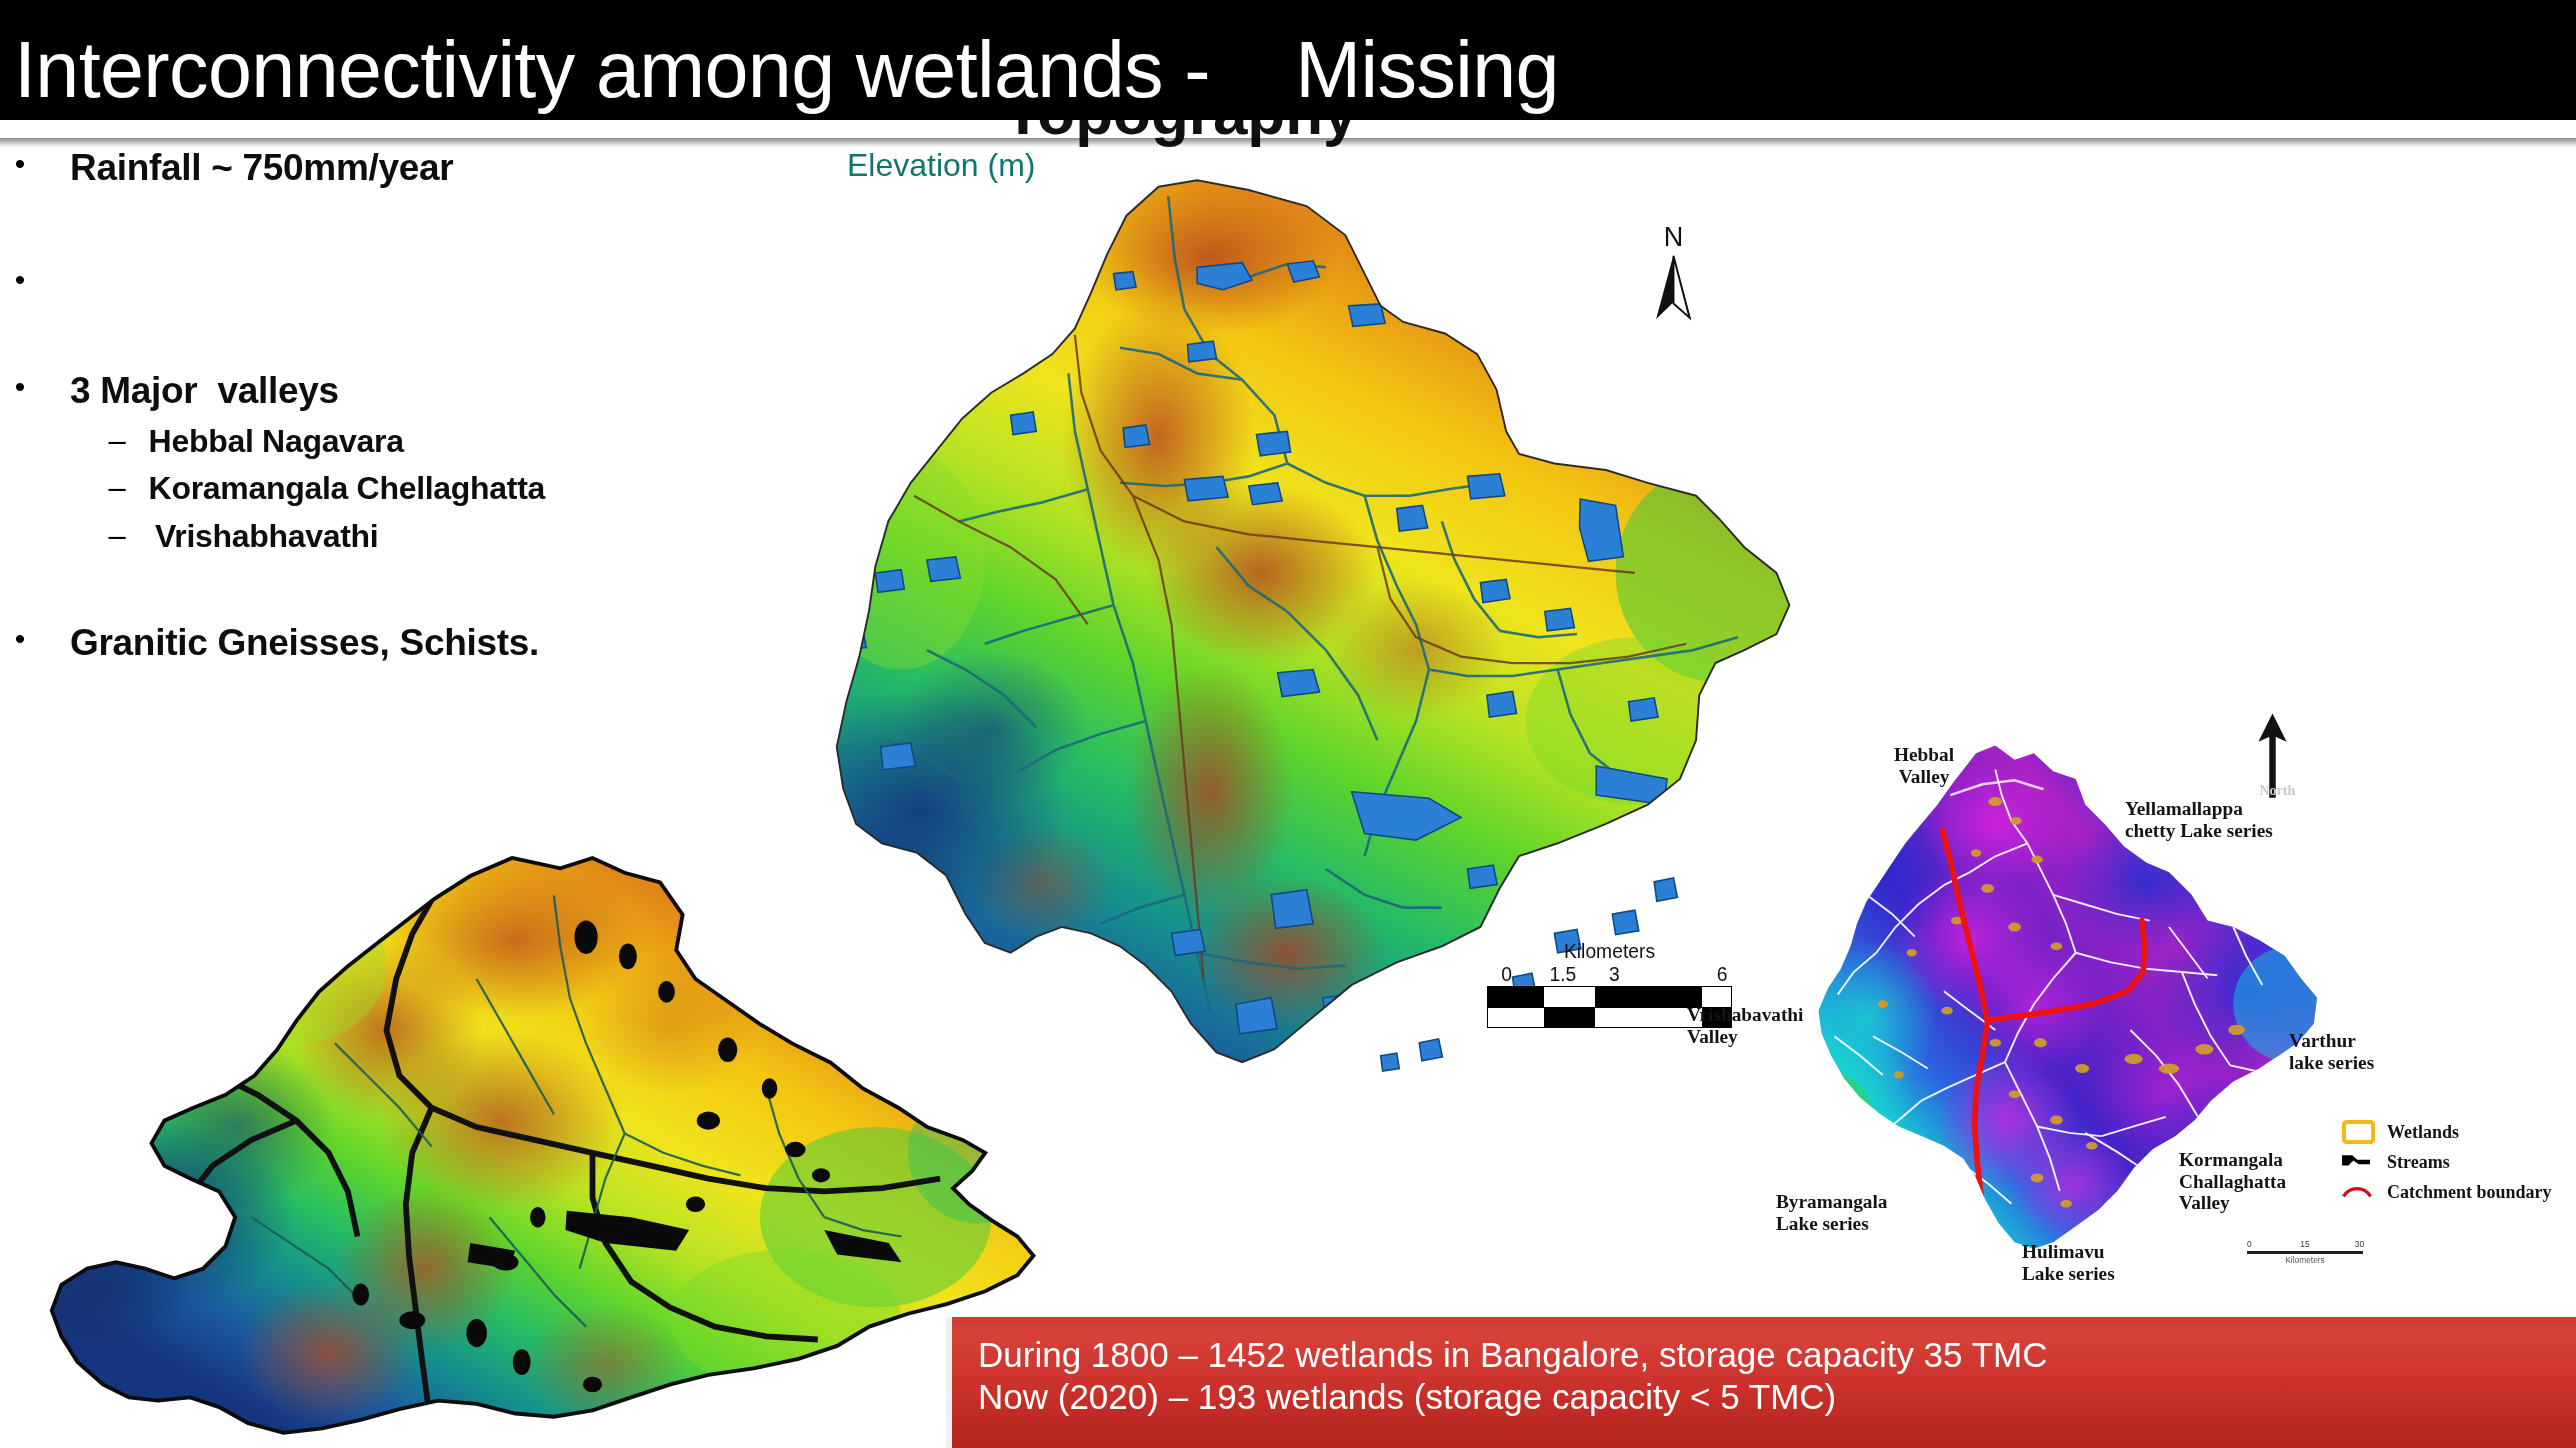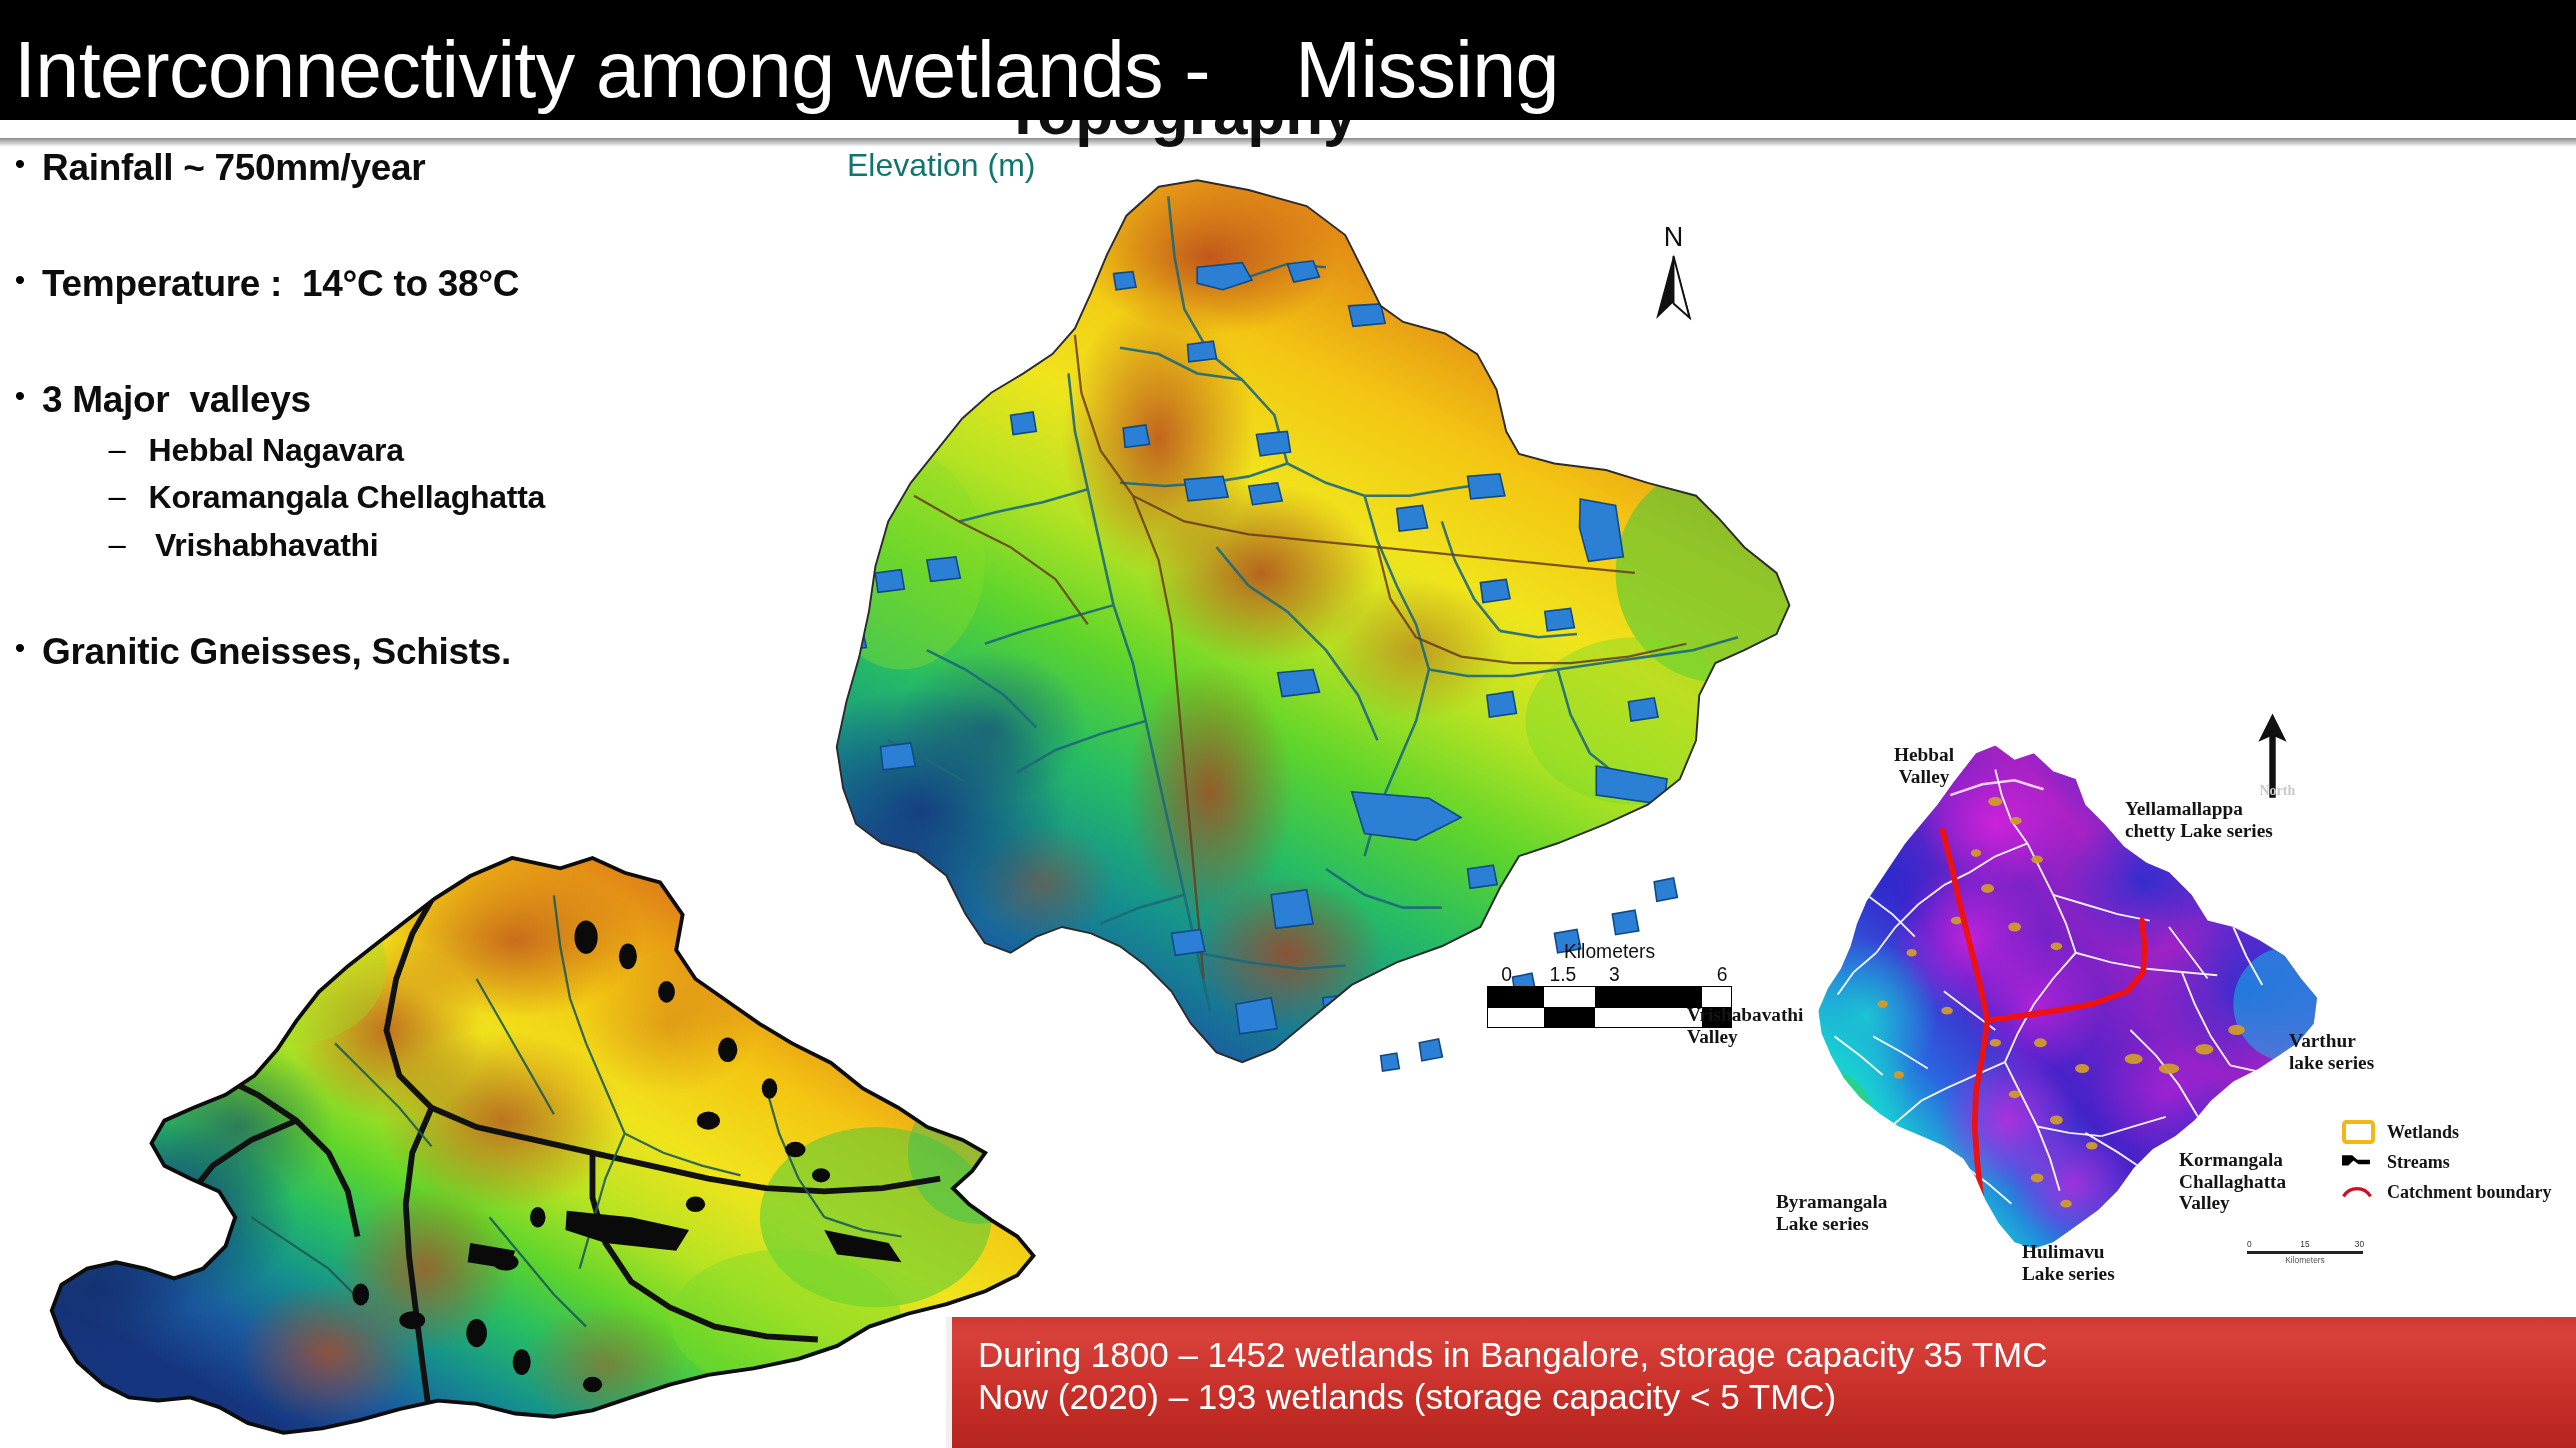--- a/index.html
+++ b/index.html
@@ -18,21 +18,21 @@
       background:linear-gradient(to bottom,rgba(0,0,0,.45),rgba(0,0,0,0));}
 
   
   #bullets{position:absolute;left:0px;top:149px;width:831px;z-index:20;}
   .b-row{display:flex;align-items:flex-start;margin-bottom:0;}
   .b-mark{width:40px;flex:none;text-align:center;color:#000;font-size:30px;line-height:1;}
   .b-l1{font-size:37px;font-weight:700;color:#0d0d0d;line-height:1.05;
         font-family:"Liberation Sans",sans-serif;letter-spacing:-0.3px;white-space:pre;}
   .b-l2{font-size:32px;font-weight:700;color:#0d0d0d;line-height:1.05;
         font-family:"Liberation Sans",sans-serif;letter-spacing:-0.3px;white-space:pre;}
-  .lvl1{margin-left:2px;}
+  .lvl1{margin-left:30px;}
   .lvl2{margin-left:97px;}
   .sp-lg{height:77px;}
   .sp-sm{height:14px;}
   .dash{width:40px;flex:none;text-align:center;font-size:31px;line-height:1;color:#000;}
 
   
   .map-wrap{position:absolute;}
   .map-svg{display:block;}
 
   
@@ -508,21 +508,20 @@
 
 <div id="bullets">
   <div class="b-row">
     <span class="b-mark">•</span>
     <span class="b-l1 lvl1">Rainfall ~ 750mm/year</span>
   </div>
   <div class="sp-lg"></div>
 
   <div class="b-row">
     <span class="b-mark">•</span>
-    <span class="b-l1 lvl1">Temperature :  14°C to 38°C</span>
   </div>
   <div class="sp-lg"></div>
 
   <div class="b-row">
     <span class="b-mark">•</span>
     <span class="b-l1 lvl1">3 Major  valleys</span>
   </div>
   <div class="sp-sm"></div>
 
   <div class="b-row">

